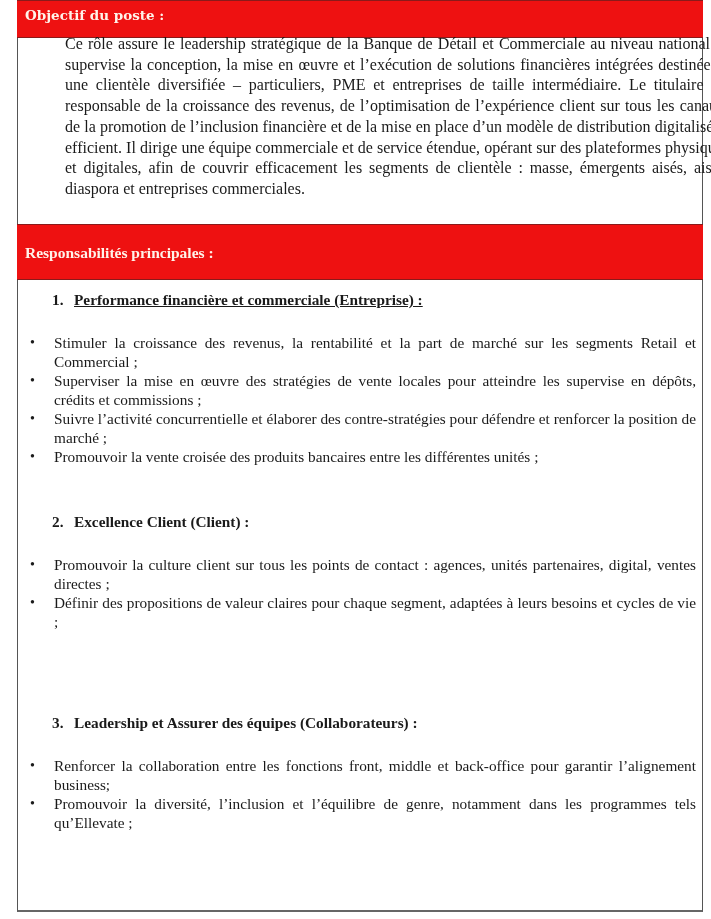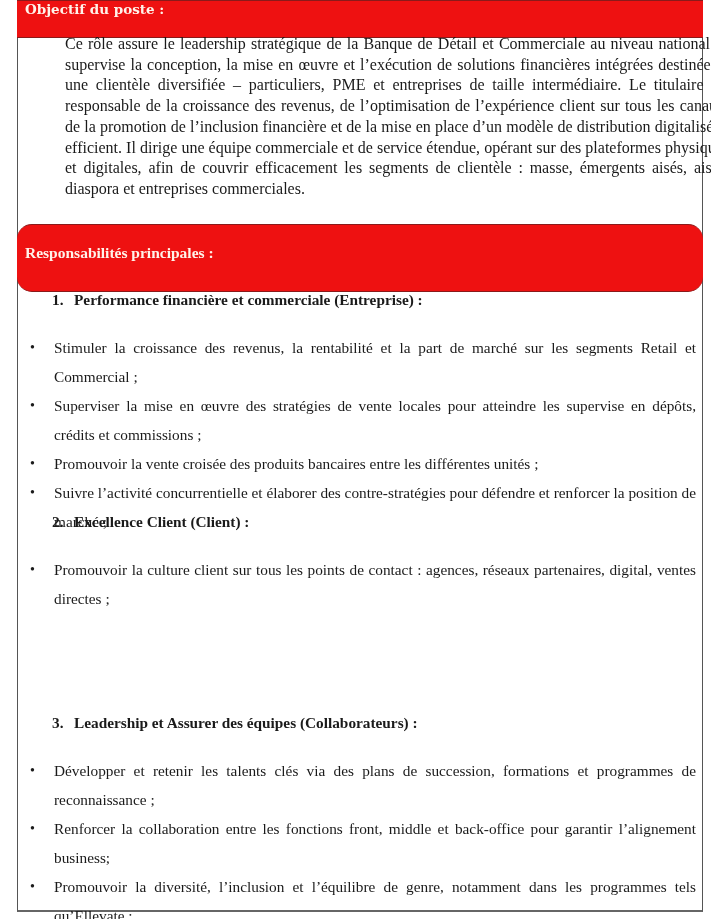--- a/index.html
+++ b/index.html
@@ -3,65 +3,65 @@
 <meta charset="utf-8">
 <style>
   html, body { margin: 0; padding: 0; background: #ffffff; }
   body { width: 711px; height: 919px; position: relative; overflow: hidden;
          font-family: "Liberation Serif", serif; color: #1a1a1a; }
   .frame { position: absolute; left: 17px; top: 0; width: 686px; height: 912px;
            border-left: 1px solid #555; border-right: 1px solid #555; border-bottom: 2px solid #666; box-sizing: border-box; }
   .band { position: absolute; left: 17px; width: 686px; background: #ee1111; box-sizing: border-box;
           border-top: 1px solid #8a1a1a; border-bottom: 1px solid #8a1a1a; }
   .band1 { top: 0; height: 38px; }
-  .band2 { top: 224px; height: 68px; border-radius: 15px; }
+  .band2 { top: 224px; height: 56px; }
   .band-title { position: absolute; left: 8px; color: #fff3ea; font-weight: bold; font-size: 15.5px; }
-  .band1 .band-title { top: 0; font-family: "DejaVu Serif", serif; font-size: 13.5px; }
+  .band1 .band-title { top: 6px; font-family: "DejaVu Serif", serif; font-size: 13.5px; }
   .band2 .band-title { top: 19px; font-size: 15.5px; }
   .para { position: absolute; left: 31px; top: 34px; width: 664px; font-size: 16px; line-height: 20.7px;
           text-align: justify; margin-left: 34px; }
   .h3 { position: absolute; left: 52px; font-size: 15.3px; font-weight: bold; }
   .h3 .num { display: inline-block; width: 22px; }
   ul.bl { position: absolute; left: 28px; width: 668px; margin: 0; padding: 0; list-style: none;
-          font-size: 15.3px; line-height: 29px; }
+          font-size: 15.3px; line-height: 19px; }
   ul.bl li { position: relative; padding-left: 26px; text-align: justify; }
   ul.bl li::before { content: "\2022"; position: absolute; left: 2px; top: 0; font-size: 14px; }
 </style>
 </head>
 <body>
 
 <div class="frame"></div>
 
 <div class="band band1">
   <span class="band-title">Objectif du poste :</span>
 </div>
 
 <div class="para">Ce rôle assure le leadership stratégique de la Banque de Détail et Commerciale au niveau national. Il supervise la conception, la mise en œuvre et l’exécution de solutions financières intégrées destinées à une clientèle diversifiée – particuliers, PME et entreprises de taille intermédiaire. Le titulaire est responsable de la croissance des revenus, de l’optimisation de l’expérience client sur tous les canaux, de la promotion de l’inclusion financière et de la mise en place d’un modèle de distribution digitalisé et efficient. Il dirige une équipe commerciale et de service étendue, opérant sur des plateformes physiques et digitales, afin de couvrir efficacement les segments de clientèle : masse, émergents aisés, aisés, diaspora et entreprises commerciales.</div>
 
 <div class="band band2">
   <span class="band-title">Responsabilités principales :</span>
 </div>
 
-<div class="h3" style="top:291px;">
+<div class="h3" style="top:291px;text-decoration:underline;">
   <span class="num">1.</span><span>Performance financière et commerciale (Entreprise) :</span>
 </div>
 <ul class="bl" style="top:333px;">
   <li>Stimuler la croissance des revenus, la rentabilité et la part de marché sur les segments Retail et Commercial ;</li>
   <li>Superviser la mise en œuvre des stratégies de vente locales pour atteindre les supervise en dépôts, crédits et commissions ;</li>
+  <li>Suivre l’activité concurrentielle et élaborer des contre-stratégies pour défendre et renforcer la position de marché ;</li>
   <li>Promouvoir la vente croisée des produits bancaires entre les différentes unités ;</li>
-  <li>Suivre l’activité concurrentielle et élaborer des contre-stratégies pour défendre et renforcer la position de marché ;</li>
 </ul>
 
 <div class="h3" style="top:513px;">
   <span class="num">2.</span><span>Excellence Client (Client) :</span>
 </div>
 <ul class="bl" style="top:555px;">
-  <li>Promouvoir la culture client sur tous les points de contact : agences, réseaux partenaires, digital, ventes directes ;</li>
+  <li>Promouvoir la culture client sur tous les points de contact : agences, unités partenaires, digital, ventes directes ;</li>
+  <li>Définir des propositions de valeur claires pour chaque segment, adaptées à leurs besoins et cycles de vie ;</li>
 </ul>
 
 <div class="h3" style="top:714px;">
   <span class="num">3.</span><span>Leadership et Assurer des équipes (Collaborateurs) :</span>
 </div>
 <ul class="bl" style="top:756px;">
-  <li>Développer et retenir les talents clés via des plans de succession, formations et programmes de reconnaissance ;</li>
   <li>Renforcer la collaboration entre les fonctions front, middle et back-office pour garantir l’alignement business;</li>
   <li>Promouvoir la diversité, l’inclusion et l’équilibre de genre, notamment dans les programmes tels qu’Ellevate ;</li>
 </ul>
 
 </body></html>

